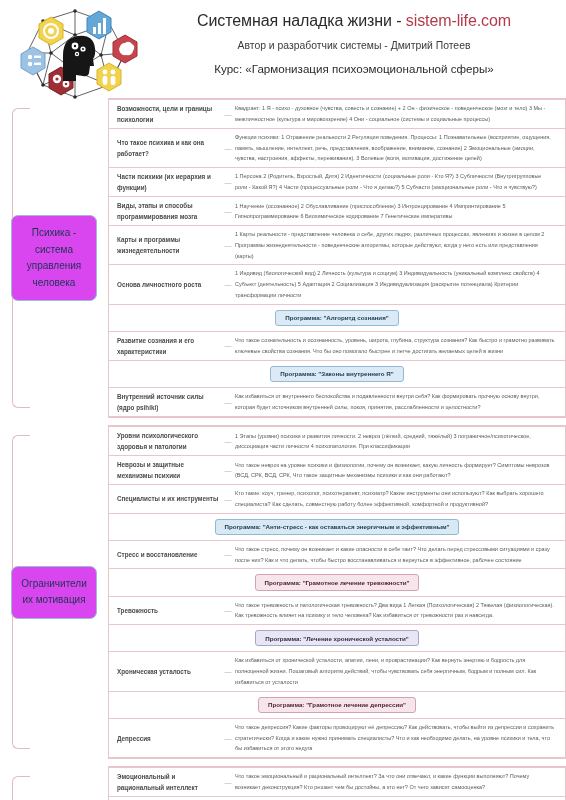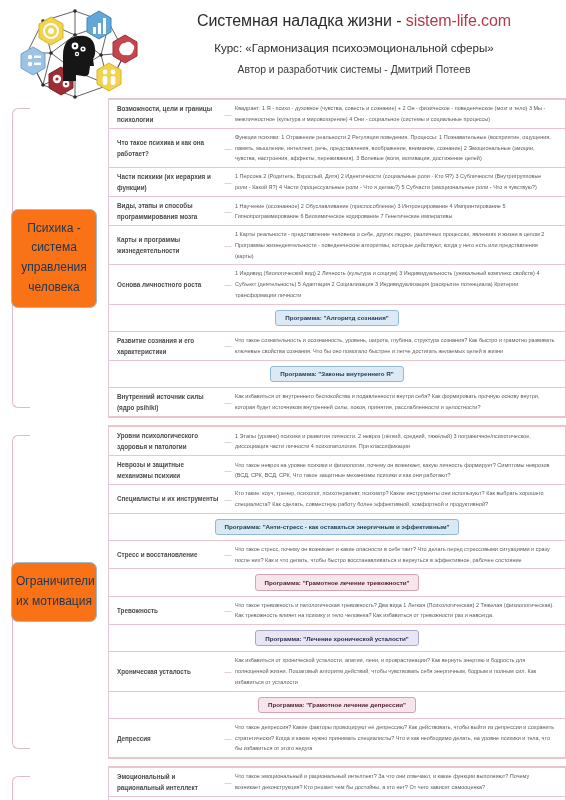--- a/index.html
+++ b/index.html
@@ -92,25 +92,25 @@
   .branch-rows {
     flex: 1 1 auto;
     position: relative;
   }
 
   
   .root-node {
     position: relative;
     width: 86px;
     padding: 9px 4px;
-    background: #f97316;
+    background: #d946ef;
     border: 1px solid #9bbcd4;
     border-radius: 7px;
     text-align: center;
-    font-size: 12px;
+    font-size: 10px;
     line-height: 1.65;
     color: #1b3550;
     z-index: 4;
   }
 
   .left-bracket {
     position: absolute;
     left: 12px;
     width: 18px;
     border: 1px solid #e3b9c2;
@@ -303,22 +303,22 @@
           <circle cx="74" cy="44" r="2.6" fill="#fff"></circle>
             <circle cx="74" cy="44" r="1" fill="#161616"></circle>
           <circle cx="68" cy="49" r="2.2" fill="#fff"></circle>
             <circle cx="68" cy="49" r="0.9" fill="#161616"></circle>
         </g>
       </svg>
     </div>
 
     <div id="header-texts">
       <div id="site-title"><span>Системная наладка жизни - </span><span class="dom">sistem-life.com</span></div>
+      <div id="author-line">Автор и разработчик системы - Дмитрий Потеев</div>
       <div id="course-line">Курс: «Гармонизация психоэмоциональной сферы»</div>
-      <div id="author-line">Автор и разработчик системы - Дмитрий Потеев</div>
     </div>
   </div>
 
   <div id="map">
       <div class="branch">
         <div class="branch-left">
           <div class="root-node">Психика - система управления человека</div>
           <div class="left-bracket" style="top: 10px; bottom: 10px;"></div>
         </div>
         <div class="branch-rows group-frame">

